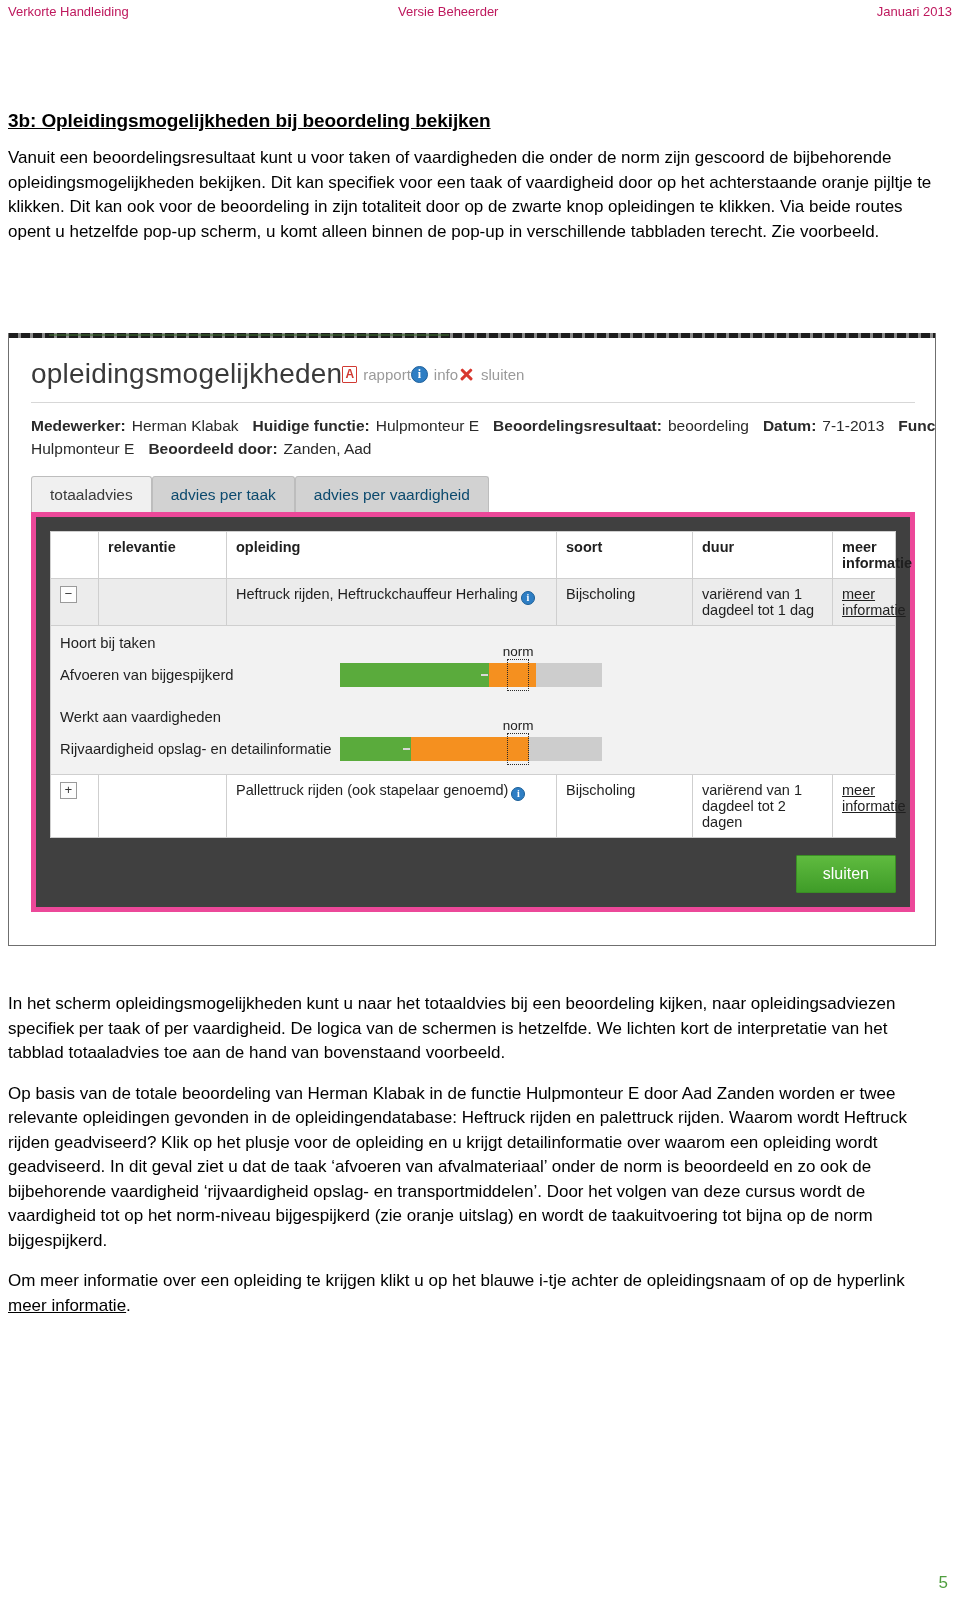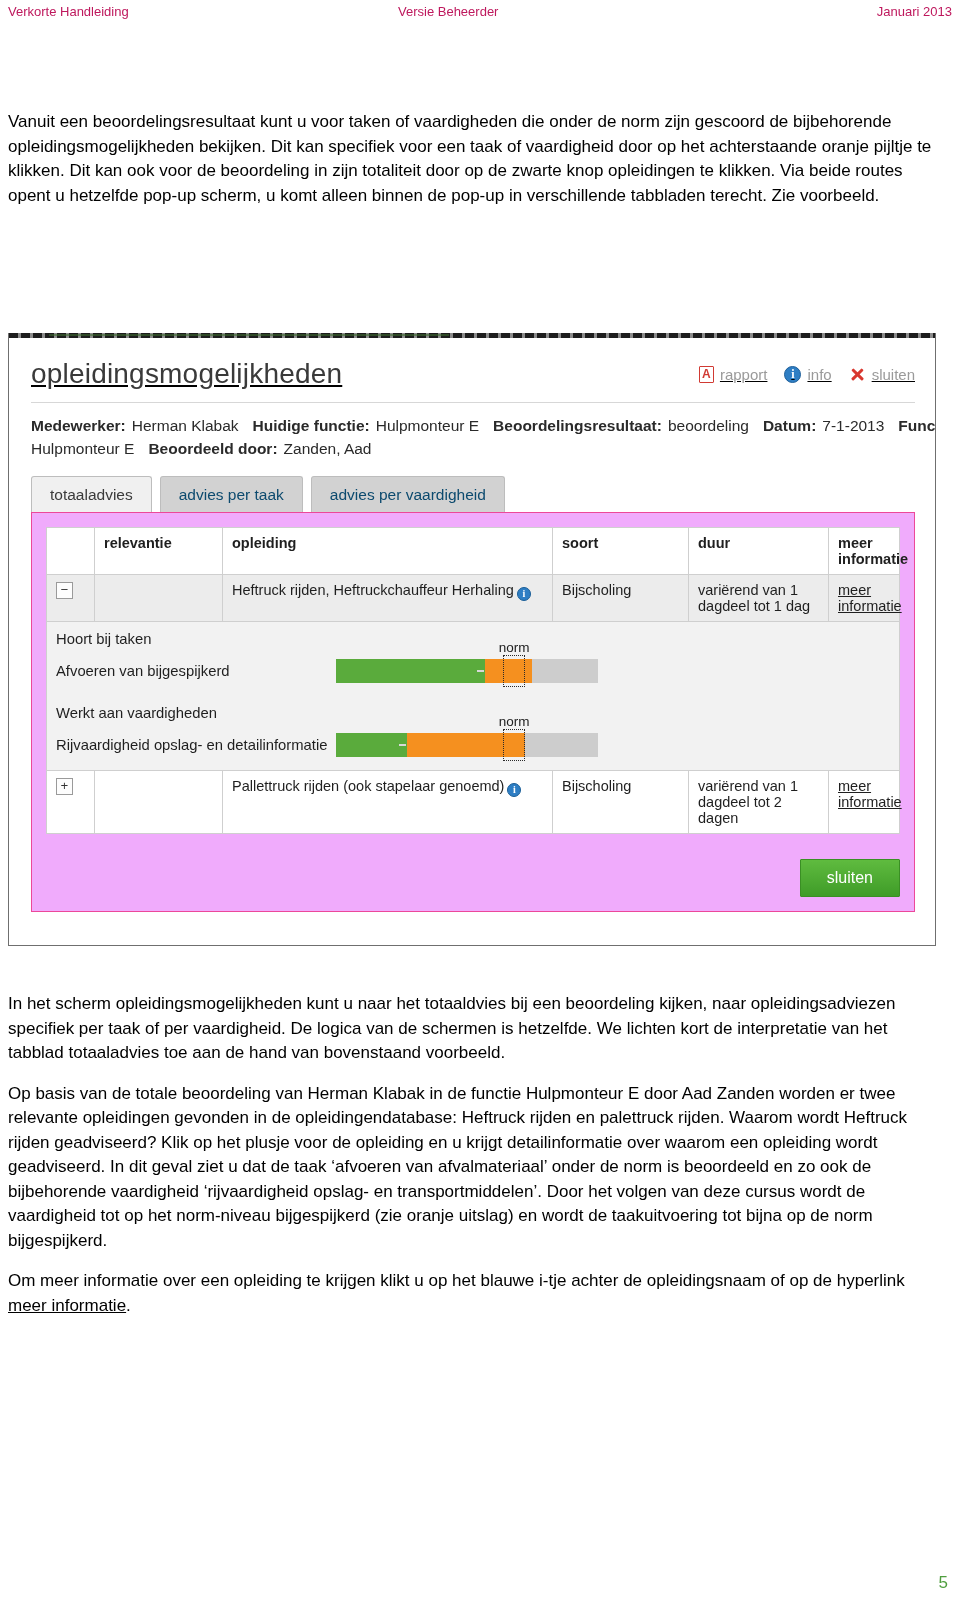--- a/index.html
+++ b/index.html
@@ -69,29 +69,28 @@
   }
 
   .shot-inner {
     position: absolute; left: 0; top: 5px; width: 928px; height: 608px;
     background: #ffffff;
     padding: 18px 22px 0 22px;
   }
 
   
   .popup-titlerow {
-    display: flex; align-items: center; justify-content: space-between;
+    display: flex; align-items: center; 
     padding: 2px 0 8px 0;
-    text-decoration: underline;
   }
   .popup-title {
     font-size: 28px; color: #3a3a3a; font-weight: 400;
     letter-spacing: .2px;
   }
-  .popup-actions { display: flex; align-items: center; gap: 17px; }
+  .popup-actions { display: flex; align-items: center; }
   .act { display: flex; align-items: center; gap: 6px; cursor: pointer; }
   .act-label { font-size: 15px; color: #9a9a9a; }
   .icon-pdf {
     width: 15px; height: 17px; position: relative; display: inline-block;
   }
   .icon-pdf::before {
     content: ""; position: absolute; inset: 0;
     background: #ffffff; border: 1.3px solid #d13a33;
     border-radius: 1px;
   }
@@ -123,34 +122,34 @@
   .meta-line {
     font-size: 15.5px; color: #2a2a2a; line-height: 23px;
     white-space: nowrap;
   }
   .meta-k { font-weight: bold; }
   .meta-v { margin-right: 14px; }
   .meta-k + .meta-v { margin-left: 6px; }
   .meta-line .meta-k:not(:first-child) { margin-left: 0; }
 
   
-  .tabs { display: flex; align-items: center; margin-top: 16px; gap: 8px; }
+  .tabs { display: flex; align-items: center; margin-top: 16px; }
   .tab {
     border: 1px solid #bdbdbd; border-bottom: none;
     border-radius: 3px 3px 0 0;
     padding: 9px 18px 9px 18px;
     font-size: 15.5px; color: #0c4a6e;
     background: #d2d2d2;
     cursor: pointer;
   }
   .tab.active { background: #f0f0f0; color: #3a3a3a; }
 
   .tab-panel {
-    border: 1px solid #ec4899;
-    background: #f0abfc;
+    border: 5px solid #ec4899;
+    background: #404040;
     margin-top: -1px;
     padding: 14px;
     height: 400px;
     position: relative;
   }
 
   
   table.adv {
     width: 100%; border-collapse: collapse;
     background: #ffffff;
@@ -242,20 +241,21 @@
 </head>
 <body>
 
 <div class="doc-header">
   <span class="hdr-left">Verkorte Handleiding</span>
   <span class="hdr-center">Versie Beheerder</span>
   <span class="hdr-right">Januari 2013</span>
 </div>
 
 <div class="page-body">
+  <h1 class="section-title">3b: Opleidingsmogelijkheden bij beoordeling bekijken</h1>
   <p class="para last">Vanuit een beoordelingsresultaat kunt u voor taken of vaardigheden die onder de norm zijn gescoord de bijbehorende opleidingsmogelijkheden bekijken. Dit kan specifiek voor een taak of vaardigheid door op het achterstaande oranje pijltje te klikken. Dit kan ook voor de beoordeling in zijn totaliteit door op de zwarte knop opleidingen te klikken. Via beide routes opent u hetzelfde pop-up scherm, u komt alleen binnen de pop-up in verschillende tabbladen terecht. Zie voorbeeld.</p>
 </div>
 
 <div class="shot">
   <div class="shot-topedge"></div>
   <div class="shot-inner">
 
     <div class="popup-titlerow">
       <div class="popup-title">opleidingsmogelijkheden</div>
       <div class="popup-actions">

